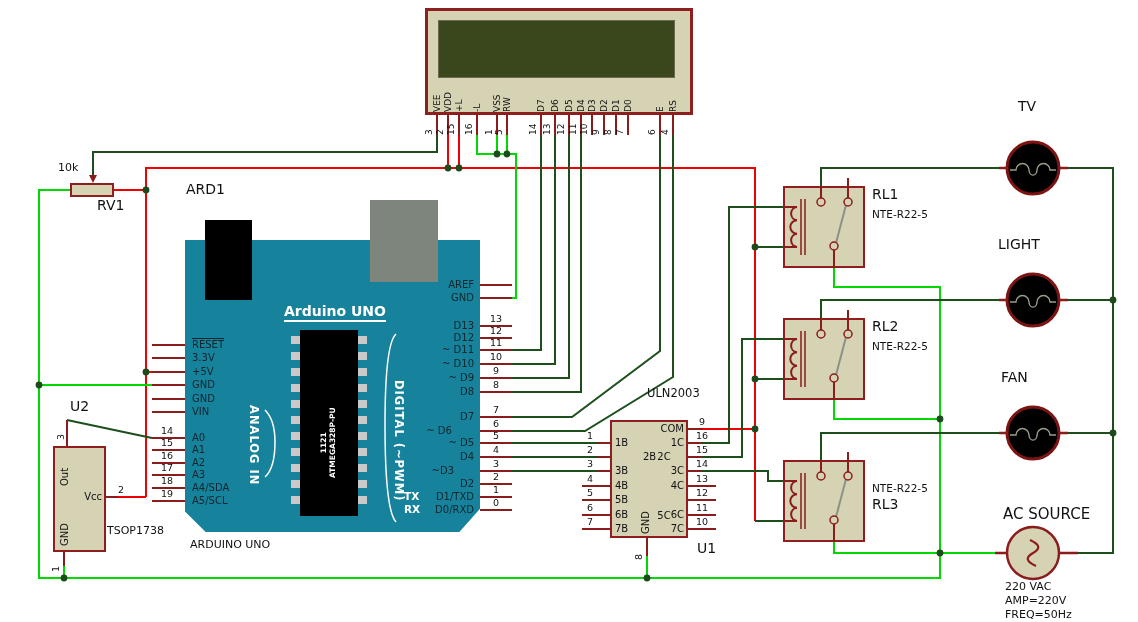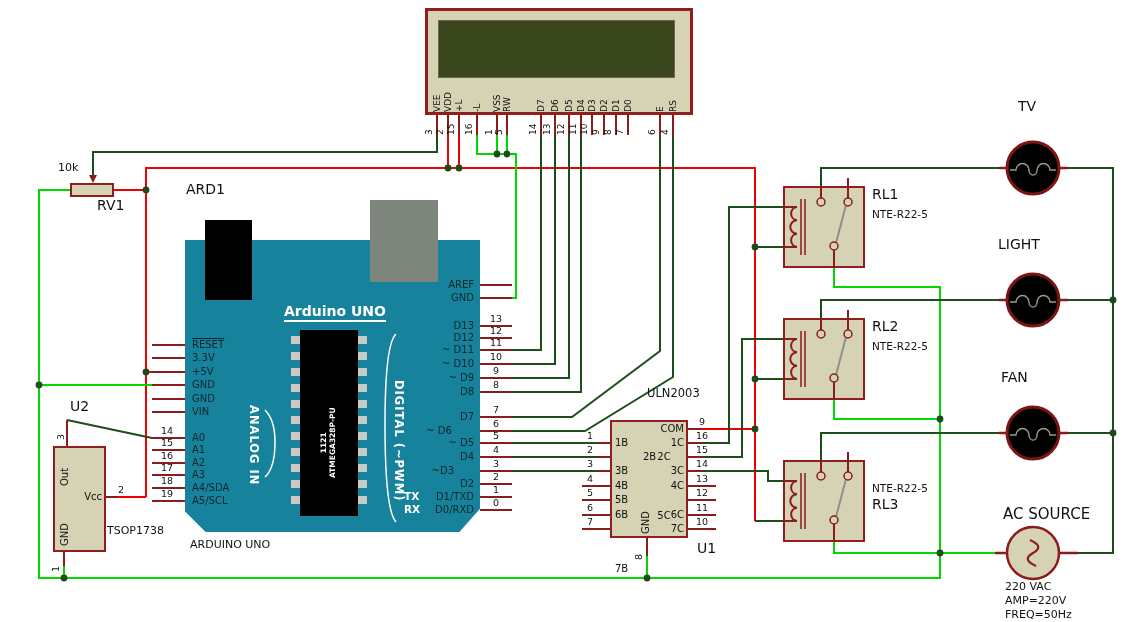--- a/index.html
+++ b/index.html
@@ -335,21 +335,21 @@
     <div class="abs lbl" style="left: 615px; top: 451px; font-size: 10px; z-index: 4; margin-left: 28px;">2B</div>
     <div class="abs lbl" style="left: 578px; top: 444px; width: 24px; text-align: center; font-size: 9.5px;">2</div>
     <div class="abs lbl" style="left: 615px; top: 465px; font-size: 10px; z-index: 4;">3B</div>
     <div class="abs lbl" style="left: 578px; top: 458px; width: 24px; text-align: center; font-size: 9.5px;">3</div>
     <div class="abs lbl" style="left: 615px; top: 480px; font-size: 10px; z-index: 4;">4B</div>
     <div class="abs lbl" style="left: 578px; top: 473px; width: 24px; text-align: center; font-size: 9.5px;">4</div>
     <div class="abs lbl" style="left: 615px; top: 494px; font-size: 10px; z-index: 4;">5B</div>
     <div class="abs lbl" style="left: 578px; top: 487px; width: 24px; text-align: center; font-size: 9.5px;">5</div>
     <div class="abs lbl" style="left: 615px; top: 509px; font-size: 10px; z-index: 4;">6B</div>
     <div class="abs lbl" style="left: 578px; top: 502px; width: 24px; text-align: center; font-size: 9.5px;">6</div>
-    <div class="abs lbl" style="left: 615px; top: 523px; font-size: 10px; z-index: 4; margin-top: 40px;">7B</div>
+    <div class="abs lbl" style="left: 615px; top: 523px; font-size: 10px; z-index: 4;">7B</div>
     <div class="abs lbl" style="left: 578px; top: 516px; width: 24px; text-align: center; font-size: 9.5px;">7</div>
     <div class="abs lbl" style="left: 644px; top: 423px; width: 40px; text-align: right; font-size: 10px; z-index: 4;">COM</div>
     <div class="abs lbl" style="left: 690px; top: 416px; width: 24px; text-align: center; font-size: 9.5px;">9</div>
     <div class="abs lbl" style="left: 644px; top: 437px; width: 40px; text-align: right; font-size: 10px; z-index: 4;">1C</div>
     <div class="abs lbl" style="left: 690px; top: 430px; width: 24px; text-align: center; font-size: 9.5px;">16</div>
     <div class="abs lbl" style="left: 644px; top: 451px; width: 40px; text-align: center; font-size: 10px; z-index: 4;">2C</div>
     <div class="abs lbl" style="left: 690px; top: 444px; width: 24px; text-align: center; font-size: 9.5px;">15</div>
     <div class="abs lbl" style="left: 644px; top: 465px; width: 40px; text-align: right; font-size: 10px; z-index: 4;">3C</div>
     <div class="abs lbl" style="left: 690px; top: 458px; width: 24px; text-align: center; font-size: 9.5px;">14</div>
     <div class="abs lbl" style="left: 644px; top: 480px; width: 40px; text-align: right; font-size: 10px; z-index: 4;">4C</div>

